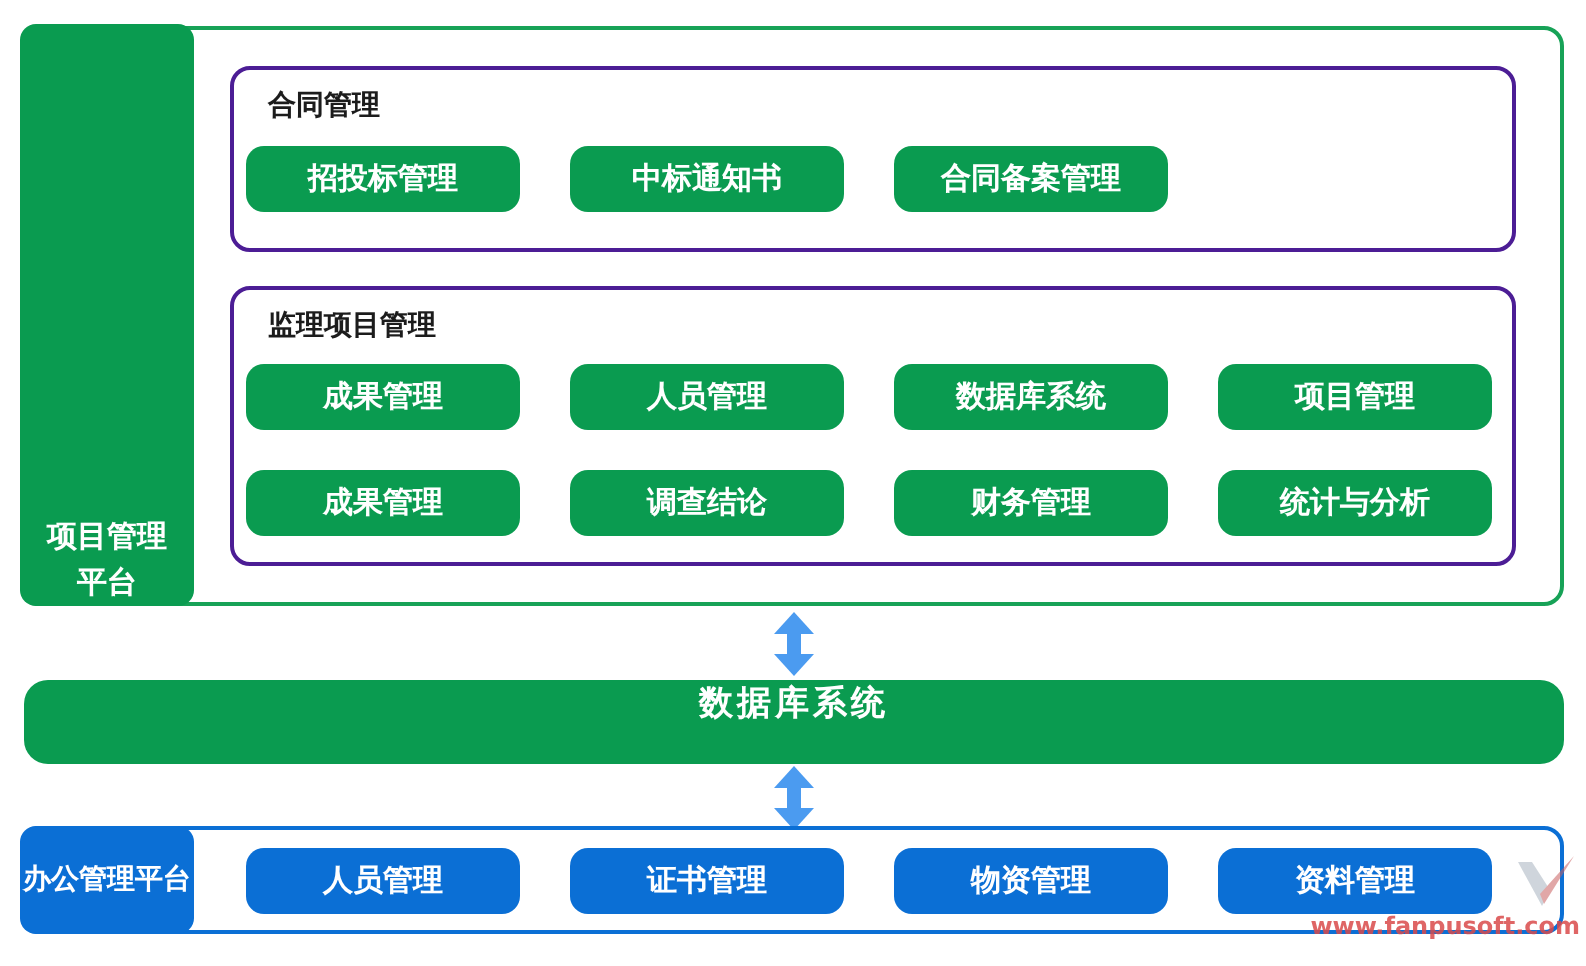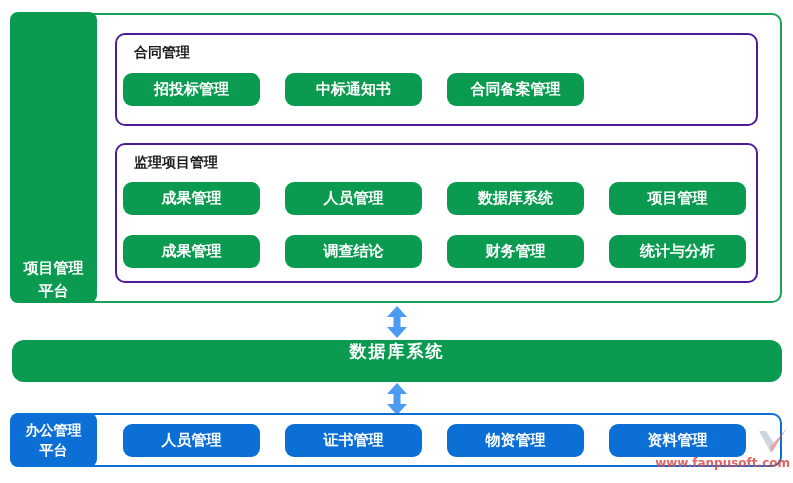--- a/index.html
+++ b/index.html
@@ -35,21 +35,21 @@
     font-size:17px;letter-spacing:2px;
   }
   
   .arrow{width:24px;height:32px;left:385px;}
   .arrow-1{top:306px;}
   .arrow-2{top:383px;}
   
   .office-bar{left:10px;top:413px;width:772px;height:54px;border:2px solid #0b6fd5;border-radius:10px;background:#fff;}
   .office-label{
     left:10px;top:413px;width:87px;height:54px;background:#0b6fd5;border-radius:8px;
-    display:flex;flex-direction:column;align-items:center;justify-content:center;
+    display:flex;flex-direction:row;align-items:center;justify-content:center;
     color:#fff;font-weight:bold;font-size:14px;line-height:1.45;text-align:center;
   }
   
   .watermark{
     left:640px;top:428px;width:150px;height:52px;pointer-events:none;
   }
   .wm-row{display:flex;align-items:center;justify-content:flex-end;}
   .wm-brand{
     font-size:24px;font-weight:bold;color:rgba(190,95,95,0.55);letter-spacing:1px;white-space:nowrap;
   }

